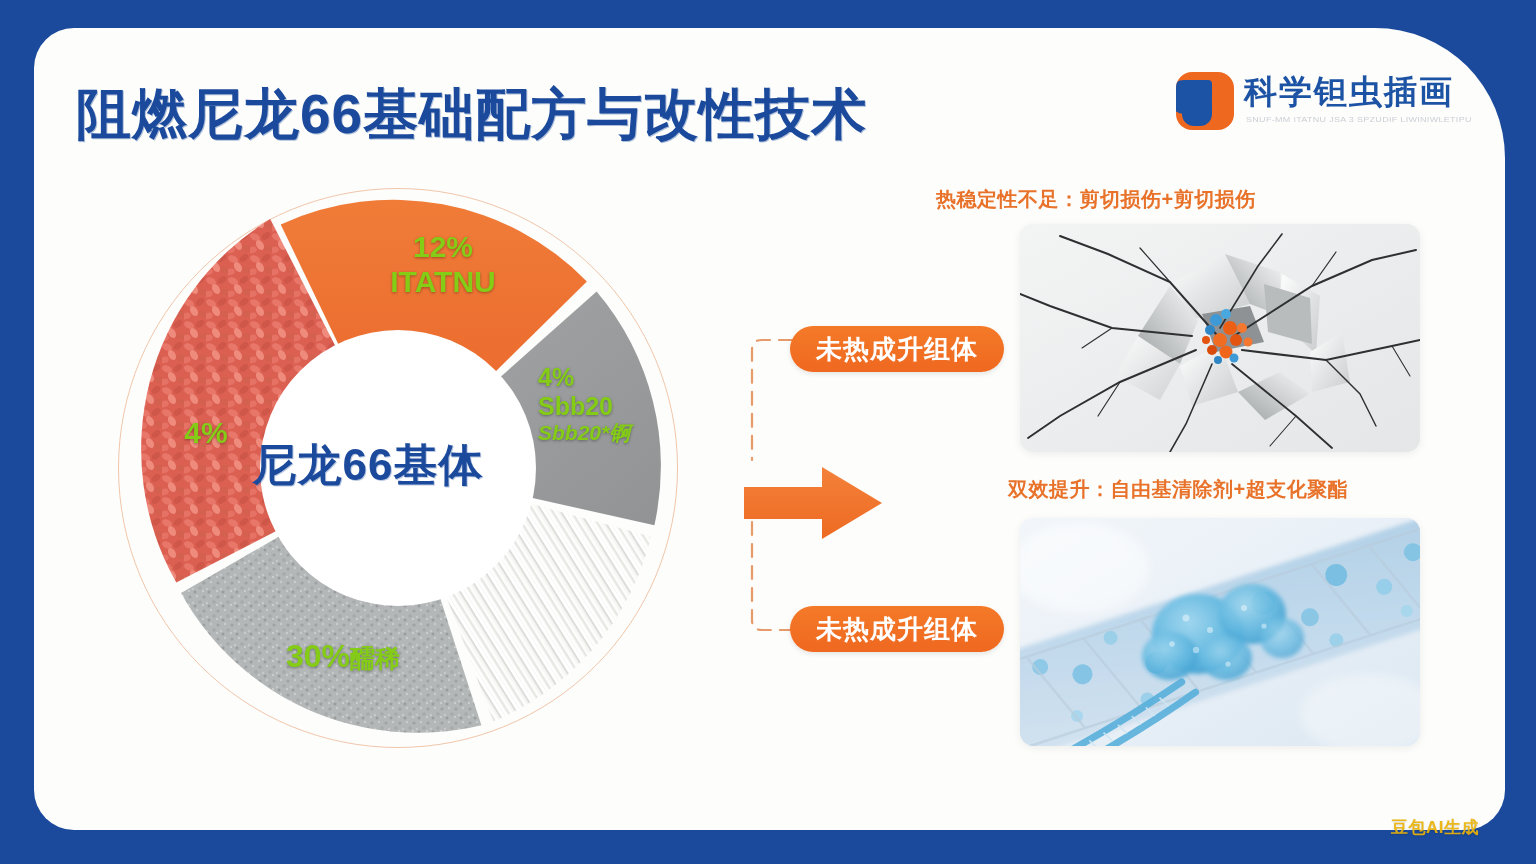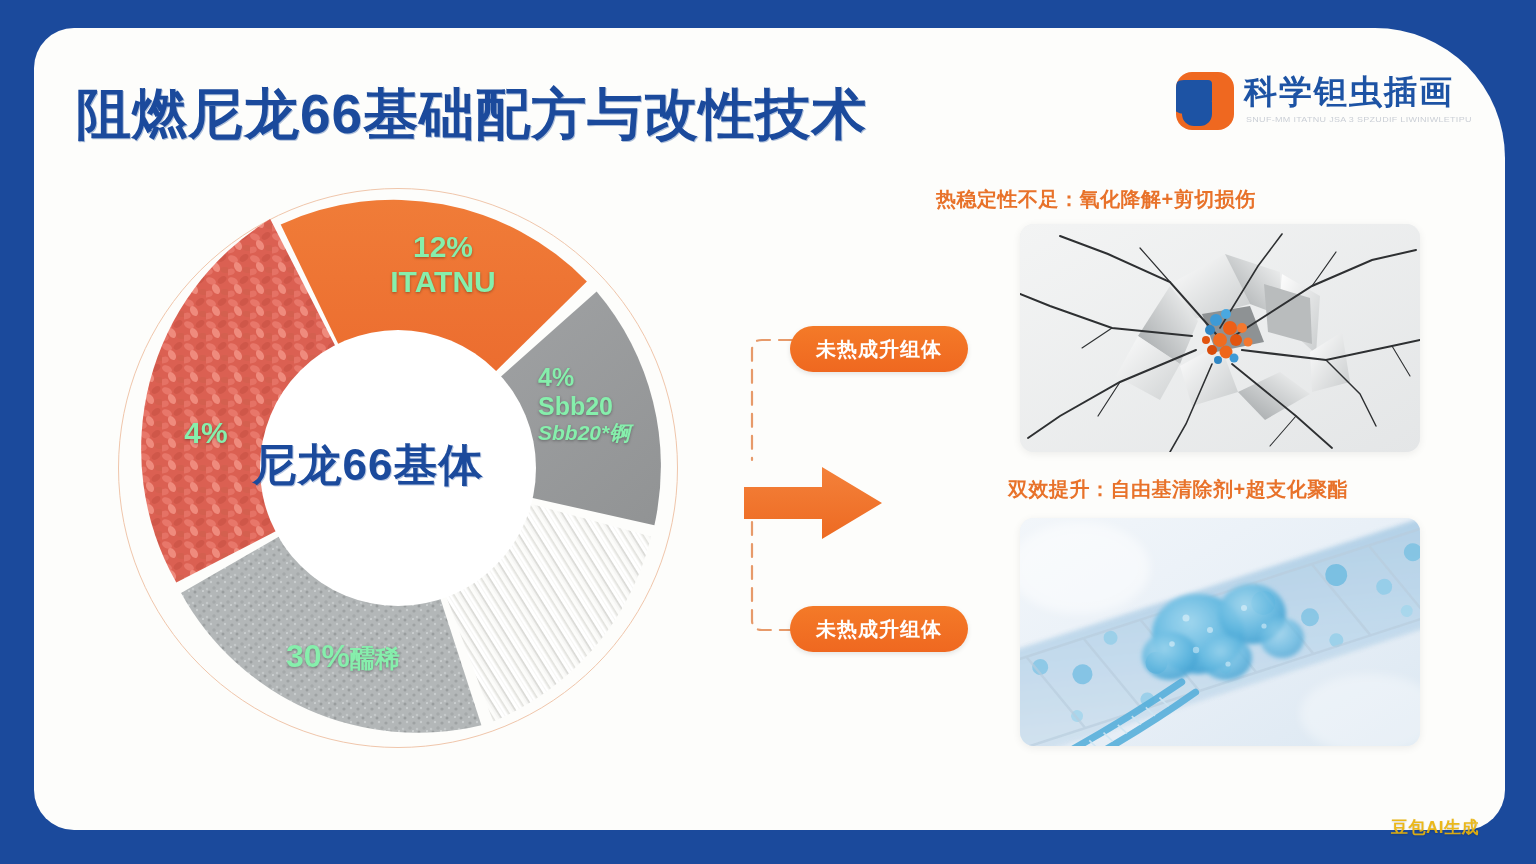--- a/index.html
+++ b/index.html
@@ -74,41 +74,41 @@
   }
   #donut-svg { position:absolute; left:0; top:0; }
   #donut-hole-label {
     position:absolute; left:0; top:248px; width:500px;
     text-align:center;
     font-size:44px; font-weight:bold; color:#1b4a9c;
     letter-spacing:1px;
     text-shadow:1px 1px 0 rgba(27,74,156,.3);
   }
   .seg-label {
-    position:absolute; color:#86efac; font-weight:bold;
+    position:absolute; color:#84cc16; font-weight:bold;
     text-shadow:0 1px 3px rgba(0,0,0,.35);
     text-align:center; line-height:1.15;
     pointer-events:none;
   }
   #lbl-dbdpe { left:230px; top:42px; width:190px; font-size:30px; }
   #lbl-sbb    { left:420px; top:175px; width:150px; font-size:25px; text-align:left; }
   #lbl-sbb .sub { font-size:21px; display:block;font-style:italic; }
   #lbl-red    { left:28px; top:228px; width:120px; font-size:30px; }
   #lbl-talc   { left:110px; top:450px; width:230px; font-size:32px; }
   #lbl-talc .cn { font-size:25px; }
 
   
   #connector { position:absolute; left:700px; top:300px; width:340px; height:380px; }
 
   .pill {
     position:absolute;
     height:46px; padding:0 26px;
     border-radius:23px;
     background:linear-gradient(180deg,#f47a28 0%,#ef6820 100%);
-    color:#fff; font-size:20px; font-weight:bold;
+    color:#fff; font-size:26px; font-weight:bold;
     letter-spacing:1px;
     display:flex; align-items:center; justify-content:center;
     white-space:nowrap;
     box-shadow:0 2px 5px rgba(0,0,0,.10);
   }
   #pill-top    { left:790px; top:326px; }
   #pill-bottom { left:790px; top:606px; }
 
   #arrow { position:absolute; left:744px; top:465px; }
 
@@ -246,21 +246,21 @@
       <stop offset="0%" stop-color="#f4813a"></stop>
       <stop offset="100%" stop-color="#ed6a22"></stop>
     </linearGradient>
   </defs>
   <path d="M 0 22 L 78 22 L 78 2 L 138 38 L 78 74 L 78 54 L 0 54 Z" fill="url(#grad-arrow)"></path>
 </svg>
 
 <div class="pill" id="pill-top">未热成升组体</div>
 <div class="pill" id="pill-bottom">未热成升组体</div>
 
-<div class="caption" id="caption-1">热稳定性不足：氧化降解+剪切损伤</div>
+<div class="caption" id="caption-1">热稳定性不足：剪切损伤+剪切损伤</div>
 
 <div class="photo" id="photo-1">
   <svg width="400" height="228" viewBox="0 0 400 228">
     <defs>
       <linearGradient id="bg1" x1="0" y1="0" x2="1" y2="1">
         <stop offset="0%" stop-color="#f3f4f4"></stop>
         <stop offset="100%" stop-color="#e4e6e7"></stop>
       </linearGradient>
       <linearGradient id="shardA" x1="0" y1="0" x2="1" y2="1">
         <stop offset="0%" stop-color="#ffffff"></stop>

